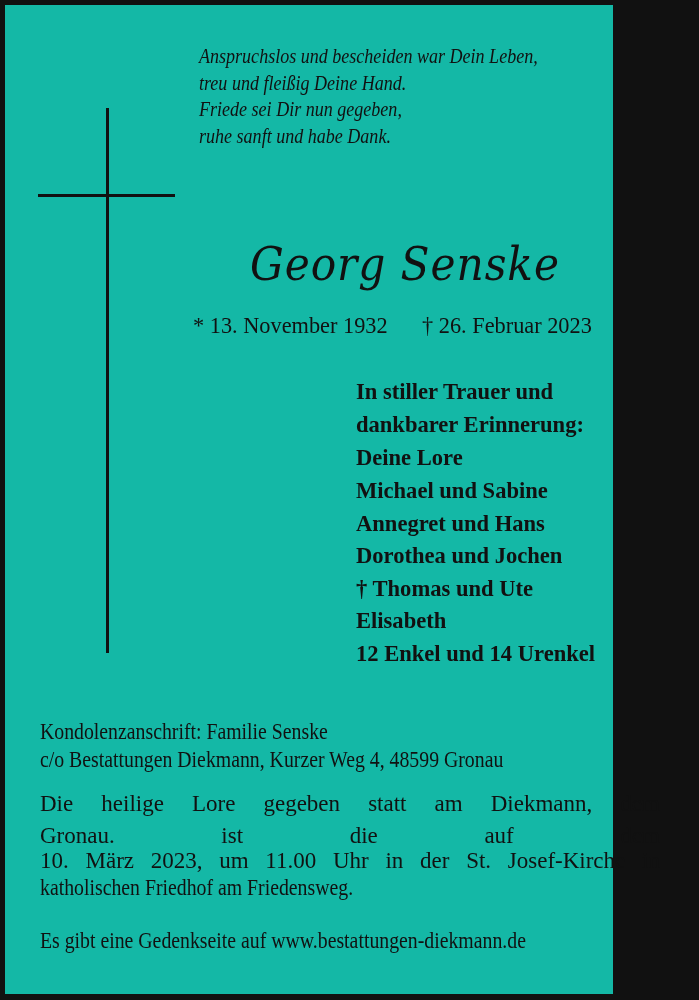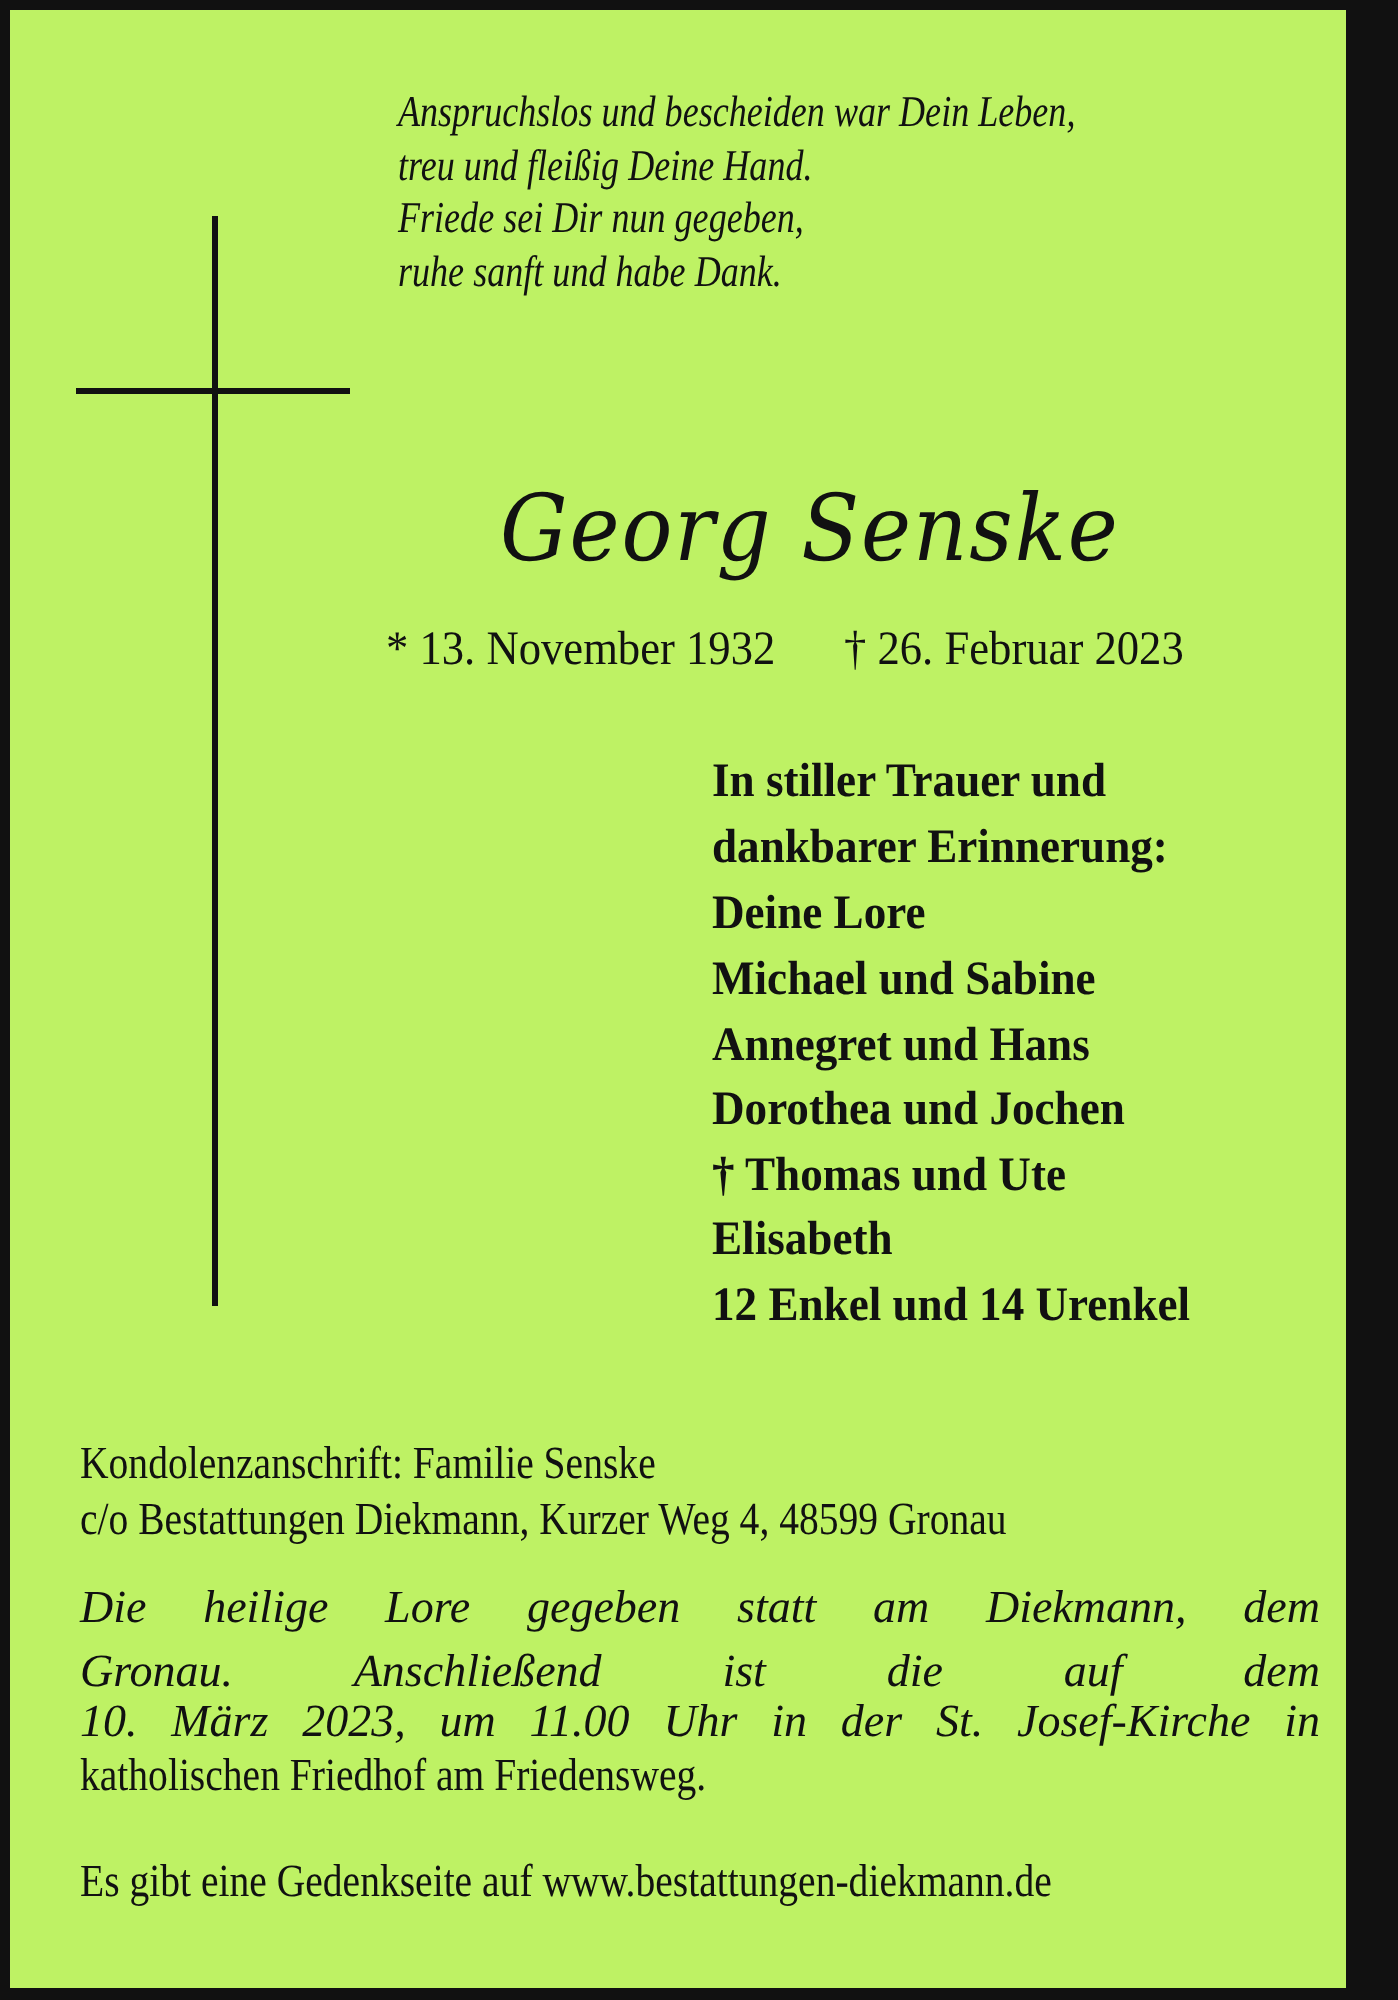--- a/index.html
+++ b/index.html
@@ -1,26 +1,26 @@
 <!DOCTYPE html>
 <html><head>
 <meta charset="utf-8">
 <style>
   html, body { margin:0; padding:0; }
   body { width:699px; height:1000px; background:#111; position:relative; overflow:hidden; }
-  .page { position:absolute; left:5px; top:5px; width:668px; height:989px; background:#bef264; }
+  .page { position:absolute; left:5px; top:5px; width:608px; height:989px; background:#14b8a6; }
   .abs { position:absolute; white-space:nowrap; color:#111; font-family:"Liberation Serif", serif; transform-origin:left top; }
   .poem { font-style:italic; font-size:22px; line-height:22px; transform:scaleX(0.82); }
   .name { font-style:italic; font-size:46px; line-height:46px; font-family:"DejaVu Serif", serif; letter-spacing:1px; transform:scaleX(0.92); }
   .dates { font-size:24px; line-height:24px; transform:scaleX(0.93); }
   .family { font-weight:bold; font-size:24px; line-height:24px; transform:scaleX(0.94); }
   .info { font-size:23px; line-height:23px; transform:scaleX(0.86); }
   .cross-v { position:absolute; left:101px; top:103px; width:3px; height:545px; background:#111; }
   .cross-h { position:absolute; left:33px; top:189px; width:137px; height:3px; background:#111; }
-  .jline { position:absolute; left:35px; width:620px; display:flex; justify-content:space-between; font-family:"Liberation Serif", serif; font-size:23px; line-height:23px; color:#111; white-space:nowrap;font-style:italic; }
+  .jline { position:absolute; left:35px; width:620px; display:flex; justify-content:space-between; font-family:"Liberation Serif", serif; font-size:23px; line-height:23px; color:#111; white-space:nowrap; }
 </style>
 </head>
 <body>
 
 <div class="page">
 
   <div class="abs poem" style="left:194px;top:40px;">Anspruchslos und bescheiden war Dein Leben,</div>
   <div class="abs poem" style="left:194px;top:67px;">treu und fleißig Deine Hand.</div>
   <div class="abs poem" style="left:194px;top:93px;">Friede sei Dir nun gegeben,</div>
   <div class="abs poem" style="left:194px;top:120px;">ruhe sanft und habe Dank.</div>
@@ -66,21 +66,20 @@
     <span>11.00</span>
     <span>Uhr</span>
     <span>in</span>
     <span>der</span>
     <span>St.</span>
     <span>Josef-Kirche</span>
     <span>in</span>
   </div>
   <div class="jline" style="top:819px;">
     <span>Gronau.</span>
-    <span>Anschließend</span>
     <span>ist</span>
     <span>die</span>
     <span>auf</span>
     <span>dem</span>
   </div>
   <div class="abs info" style="left:35px;top:871px;">katholischen Friedhof am Friedensweg.</div>
 
   <div class="abs info" style="left:35px;top:924px;">Es gibt eine Gedenkseite auf www.bestattungen-diekmann.de</div>
 
 </div>

